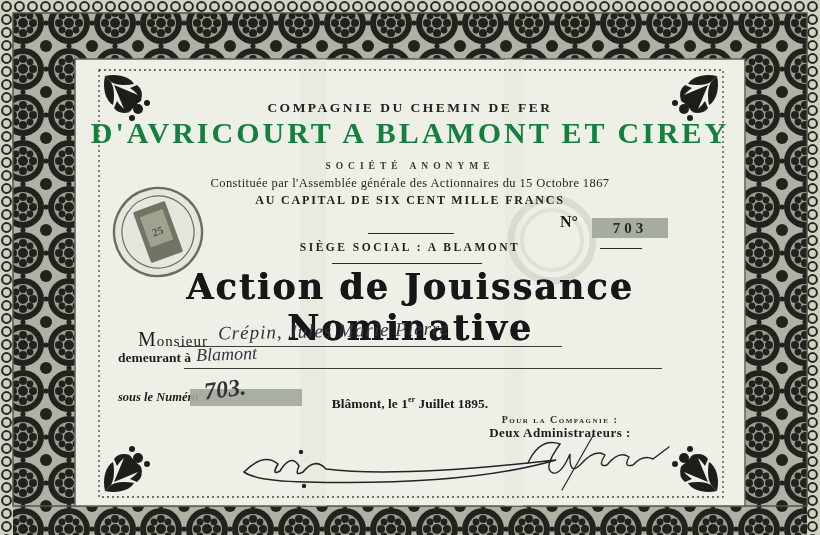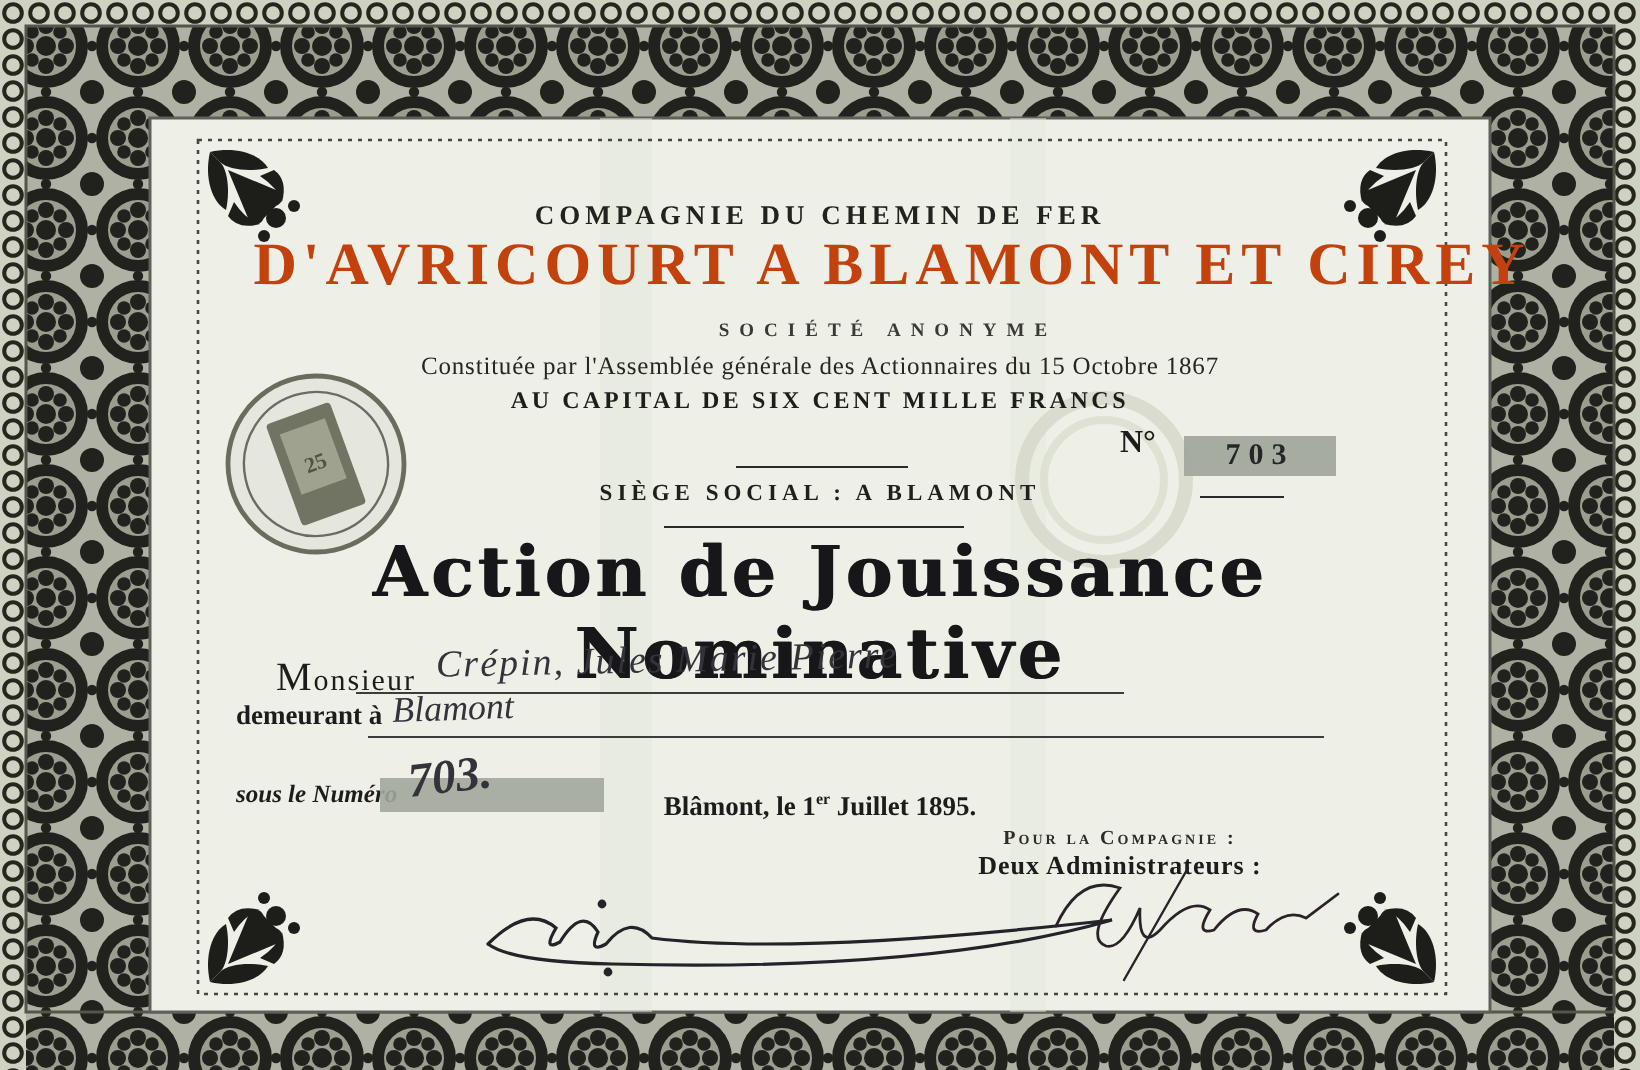--- a/index.html
+++ b/index.html
@@ -2,22 +2,22 @@
 <html><head>
 <meta charset="utf-8">
 <style>
   html,body{margin:0;padding:0;background:#c8cdc0;}
   .page{position:relative;width:820px;height:535px;background:#d7dccd;overflow:hidden;
         font-family:"Liberation Serif", serif;color:#1c1c1a;}
   .frame-svg{position:absolute;inset:0;z-index:0;}
   .layer{position:absolute;z-index:2;}
   .center{left:76px;width:668px;text-align:center;}
   .l-company{top:100px;font-size:13.5px;font-weight:bold;letter-spacing:2.5px;color:#22221f;}
-  .l-title{top:116px;font-size:30px;font-weight:bold;letter-spacing:3px;color:#c2410c;padding-left:36px;}
-  .l-societe{top:161px;font-size:9.5px;font-weight:bold;letter-spacing:5px;color:#3a3a34;padding-left:34px;}
+  .l-title{top:116px;font-size:30px;font-weight:bold;letter-spacing:3px;color:#15803d;}
+  .l-societe{top:161px;font-size:9.5px;font-weight:bold;letter-spacing:5px;color:#3a3a34;}
   .l-const{top:176px;font-size:12.5px;letter-spacing:.4px;color:#26262ts2;}
   .l-const{color:#262622;}
   .l-capital{top:193px;font-size:12px;font-weight:bold;letter-spacing:1.8px;color:#1d1d1a;}
   .l-capdetail{top:216px;font-size:7.5px;font-weight:bold;letter-spacing:1.4px;color:#4a4a42;}
   .rule{position:absolute;border-top:1.5px solid #2a2a26;z-index:2;}
   .l-siege{top:241px;font-size:11.5px;font-weight:bold;letter-spacing:2.5px;color:#1f1f1c;}
   .num-label{left:560px;top:213px;font-size:16px;font-weight:bold;}
   .num-box{left:592px;top:218px;width:76px;height:20px;background:#a2a79c;opacity:.92;
            display:flex;align-items:center;justify-content:center;
            font-size:15px;font-weight:bold;letter-spacing:4px;color:#14141a;}

